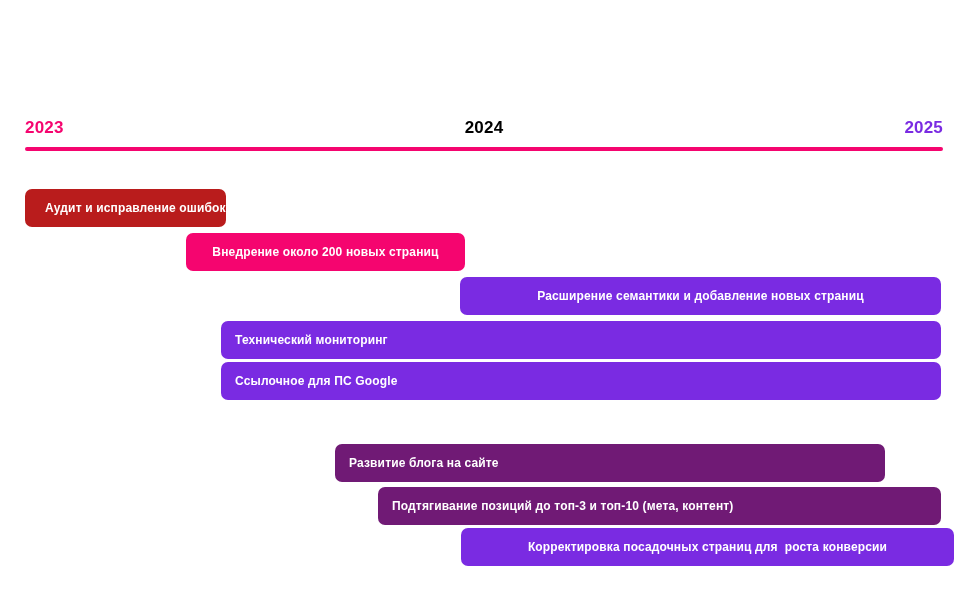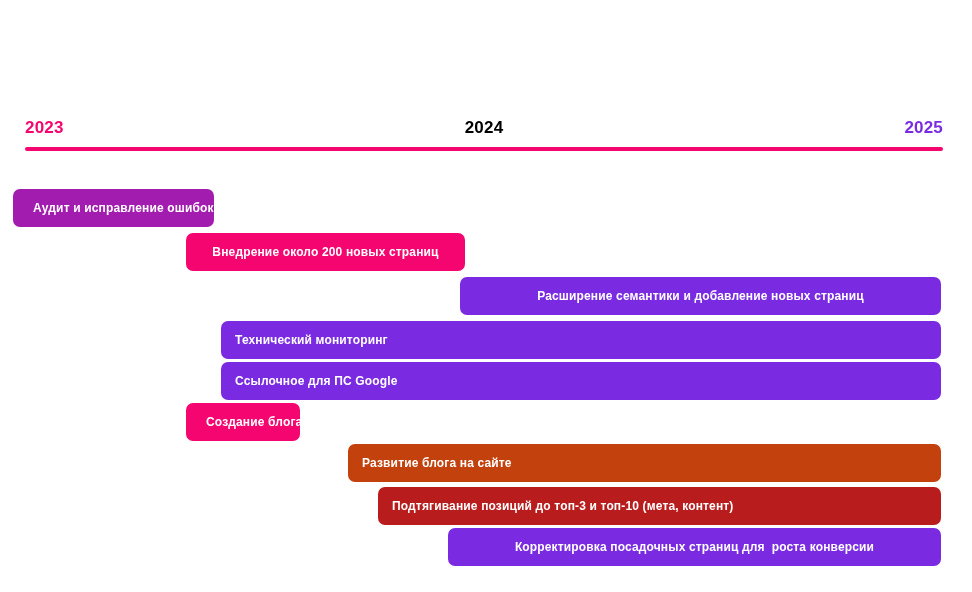--- a/index.html
+++ b/index.html
@@ -120,21 +120,21 @@
     <div class="axis-labels">
         <div class="axis-tick start" style="color: rgb(245, 5, 111);">2023</div>
         <div class="axis-tick mid" style="color: #000000;">2024</div>
         <div class="axis-tick end" style="color: rgb(122, 43, 226);">2025</div>
       </div>
     <div class="axis-line" style="background: rgb(245, 5, 111);"></div>
   </div>
 
   <div class="bars-area">
       <div class="bar-row" style="top: 0px;">
-        <div class="bar center" style="left: 13px; width: 201px; background: #a21caf;">
+        <div class="bar center" style="left: 25px; width: 201px; background: #b91c1c;">
           <span class="bar-label" style="color: rgb(255, 255, 255);">Аудит и исправление ошибок</span>
         </div>
       </div>
       <div class="bar-row" style="top: 44px;">
         <div class="bar center" style="left: 186px; width: 279px; background: rgb(245, 5, 111);">
           <span class="bar-label" style="color: rgb(255, 255, 255);">Внедрение около 200 новых страниц</span>
         </div>
       </div>
       <div class="bar-row" style="top: 132px;">
         <div class="bar" style="left: 221px; width: 720px; background: rgb(122, 43, 226);">
@@ -144,35 +144,30 @@
       <div class="bar-row" style="top: 88px;">
         <div class="bar center" style="left: 460px; width: 481px; background: rgb(122, 43, 226);">
           <span class="bar-label" style="color: rgb(255, 255, 255);">Расширение семантики и добавление новых страниц</span>
         </div>
       </div>
       <div class="bar-row" style="top: 173px;">
         <div class="bar" style="left: 221px; width: 720px; background: rgb(122, 43, 226);">
           <span class="bar-label" style="color: rgb(255, 255, 255);">Ссылочное для ПС Google</span>
         </div>
       </div>
-      <div class="bar-row" style="top: 214px;">
-        <div class="bar center" style="left: 186px; width: 114px; background: rgb(245, 5, 111);">
-          <span class="bar-label" style="color: rgb(255, 255, 255);">Создание блога</span>
-        </div>
-      </div>
       <div class="bar-row" style="top: 255px;">
-        <div class="bar" style="left: 335px; width: 593px; background: #c2410c; margin-left: 13px;">
+        <div class="bar" style="left: 335px; width: 550px; background: #701a75;">
           <span class="bar-label" style="color: rgb(255, 255, 255);">Развитие блога на сайте</span>
         </div>
       </div>
       <div class="bar-row" style="top: 298px;">
-        <div class="bar" style="left: 378px; width: 563px; background: #b91c1c;">
+        <div class="bar" style="left: 378px; width: 563px; background: #701a75;">
           <span class="bar-label" style="color: rgb(255, 255, 255);">Подтягивание позиций до топ-3 и топ-10 (мета, контент)</span>
         </div>
       </div>
       <div class="bar-row" style="top: 339px;">
-        <div class="bar center" style="left: 448px; width: 493px; background: rgb(122, 43, 226);">
+        <div class="bar center" style="left: 461px; width: 493px; background: rgb(122, 43, 226);">
           <span class="bar-label" style="color: rgb(255, 255, 255);">Корректировка посадочных страниц для  роста конверсии</span>
         </div>
       </div>
     </div>
 
 </div>
 
 </body></html>

